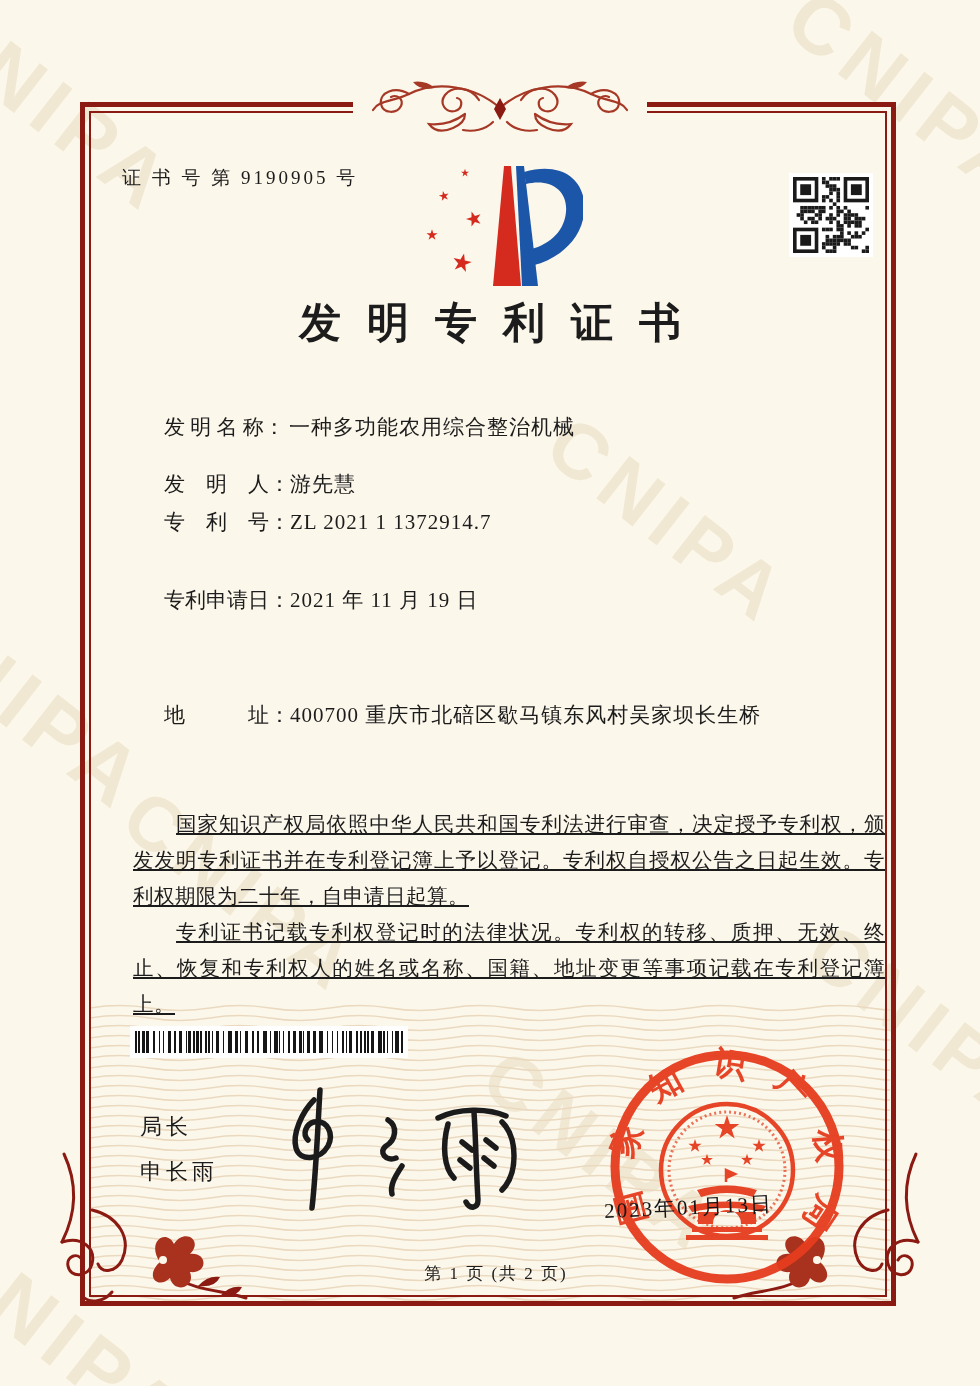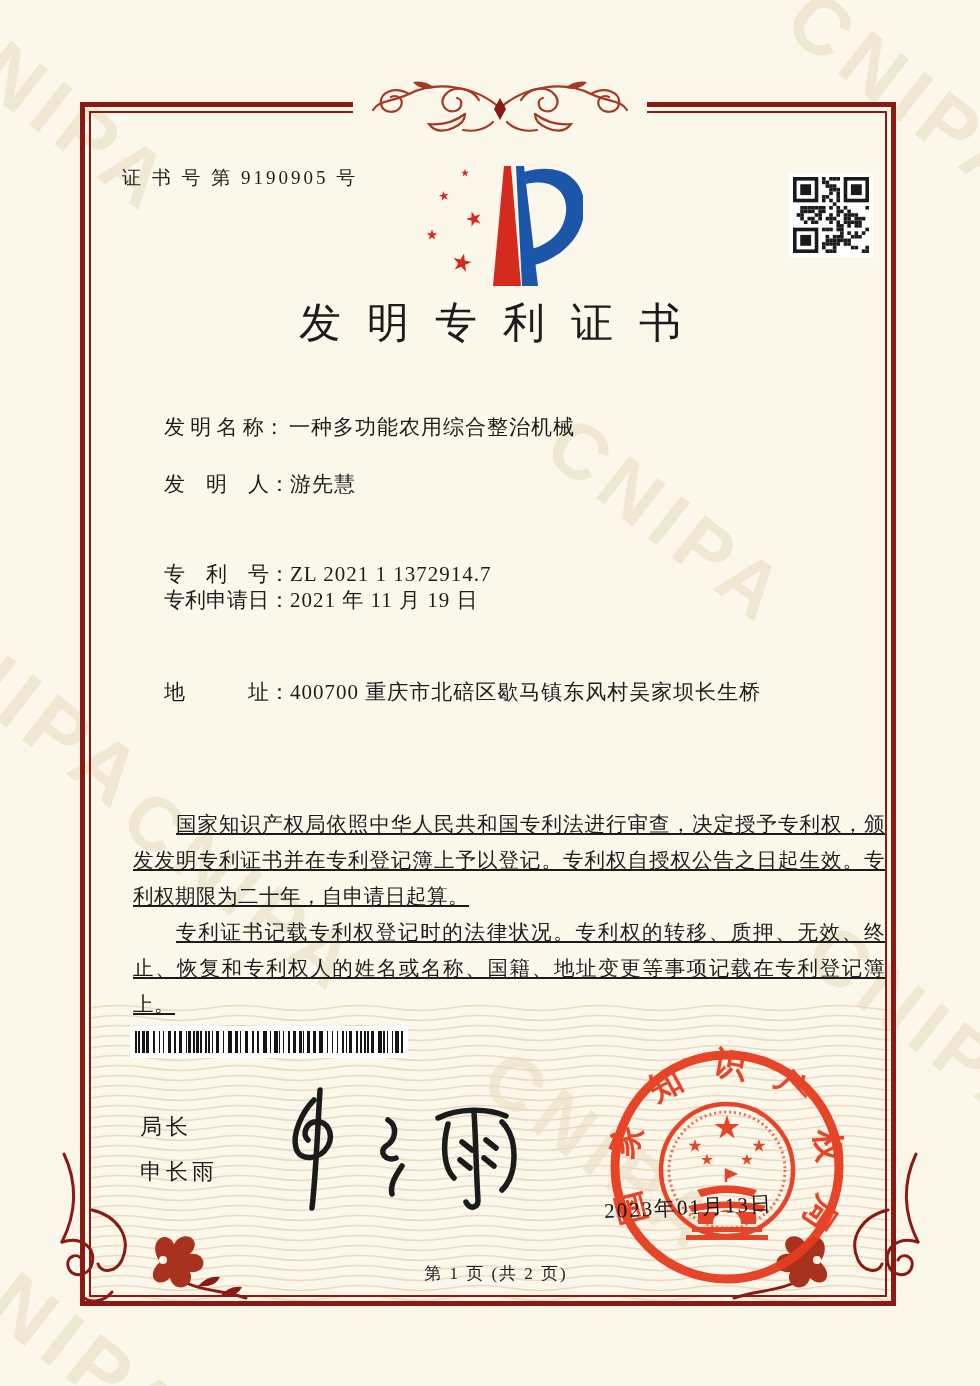--- a/index.html
+++ b/index.html
@@ -22,21 +22,21 @@
     border:2px solid #8a1a12;z-index:3;}
   .orn{position:absolute;z-index:4;}
   
   .waves{position:absolute;left:90px;top:1002px;z-index:2;}
   
   .cert-no{position:absolute;left:122px;top:165px;font-size:19px;letter-spacing:3px;z-index:5;}
   .logo{position:absolute;left:418px;top:156px;z-index:5;}
   .qr{position:absolute;left:789px;top:173px;width:84px;height:84px;background:#ffffff;
       padding:4px;box-sizing:border-box;z-index:5;}
   .title{position:absolute;left:0;right:0;top:295px;text-align:center;
-      font-size:42px;font-weight:400;letter-spacing:26px;text-indent:26px;z-index:5;}
+      font-size:42px;font-weight:700;letter-spacing:26px;text-indent:26px;z-index:5;}
   .frow{position:absolute;left:140px;font-size:21px;white-space:nowrap;z-index:5;margin-left:24px;}
   .flabel{display:inline-block;min-width:125px;}
   .fvalue{letter-spacing:1px;}
   .grant-label{margin-left:72px;}
   .bodytext{position:absolute;left:133px;width:752px;top:806px;z-index:5;text-decoration:underline;}
   .bodytext p{margin:0;font-size:20.5px;line-height:36px;text-indent:2.1em;
       text-align:justify;letter-spacing:0.5px;}
   .barcode-wrap{position:absolute;left:130px;top:1026px;width:278px;height:32px;
       background:#ffffff;z-index:5;display:flex;align-items:center;justify-content:center;}
   .sig-title{position:absolute;left:140px;top:1112px;font-size:22px;letter-spacing:4px;z-index:6;}
@@ -269,27 +269,27 @@
   </div>
 
   <div class="title">发明专利证书</div>
 
   <div class="frow" style="top:413px">
     <span class="flabel">发 明 名 称：</span><span class="fvalue">一种多功能农用综合整治机械</span>
   </div>
   <div class="frow" style="top:470px">
     <span class="flabel">发　明　人：</span><span class="fvalue">游先慧</span>
   </div>
-  <div class="frow" style="top:560px">
+  <div class="frow" style="top:508px">
     <span class="flabel">专　利　号：</span><span class="fvalue">ZL 2021 1 1372914.7</span>
   </div>
   <div class="frow" style="top:586px">
     <span class="flabel">专利申请日：</span><span class="fvalue">2021 年 11 月 19 日</span>
   </div>
-  <div class="frow" style="top:678px">
+  <div class="frow" style="top:701px">
     <span class="flabel">地　　　址：</span><span class="fvalue">400700  重庆市北碚区歇马镇东风村吴家坝长生桥</span>
   </div>
 
   <div class="bodytext">
     <p>国家知识产权局依照中华人民共和国专利法进行审查，决定授予专利权，颁发发明专利证书并在专利登记簿上予以登记。专利权自授权公告之日起生效。专利权期限为二十年，自申请日起算。</p>
     <p>专利证书记载专利权登记时的法律状况。专利权的转移、质押、无效、终止、恢复和专利权人的姓名或名称、国籍、地址变更等事项记载在专利登记簿上。</p>
   </div>
 
   <div class="barcode-wrap">
     <svg id="barcode-svg" width="268" height="22">

